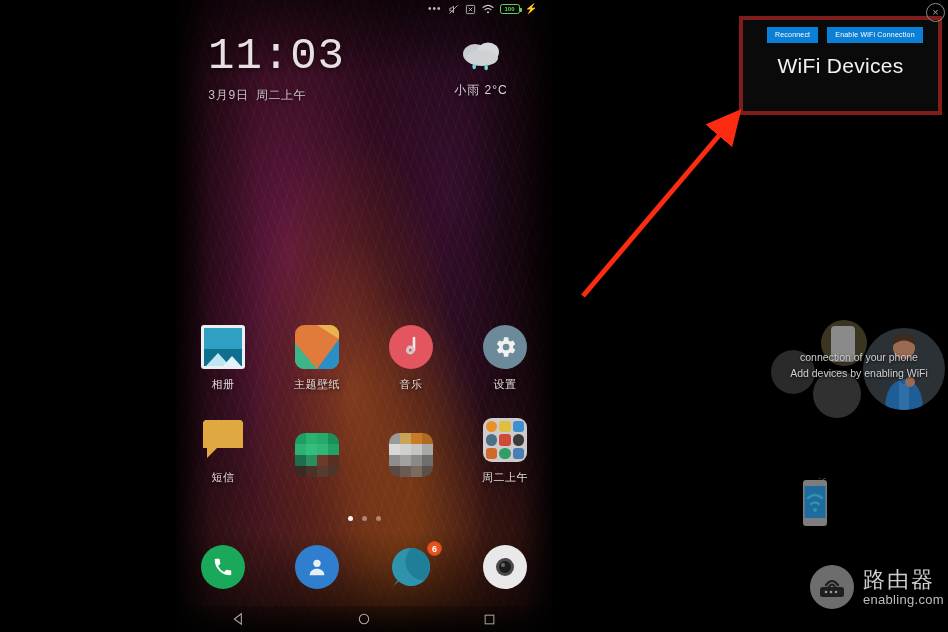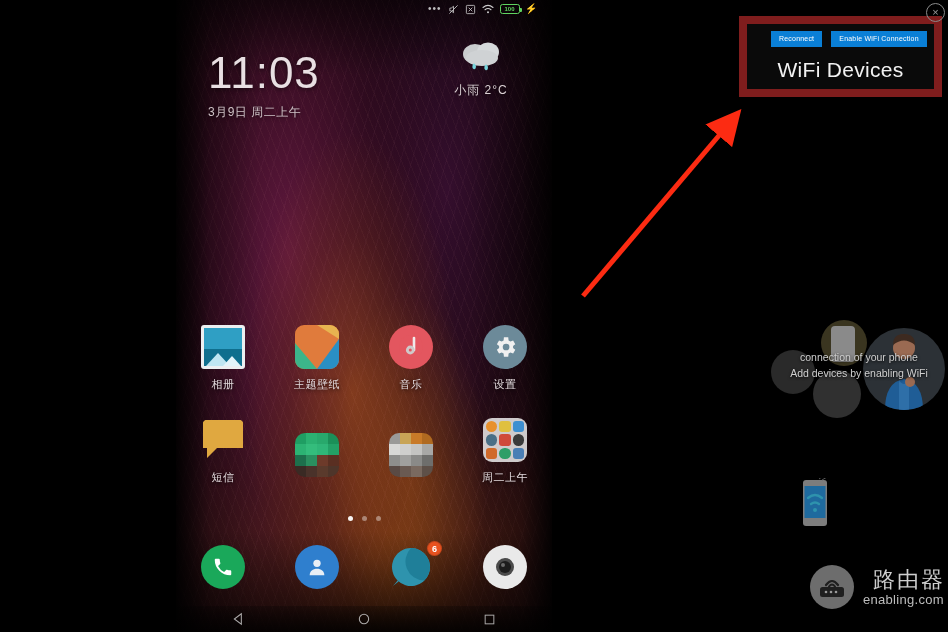--- a/index.html
+++ b/index.html
@@ -58,21 +58,21 @@
     position:relative;
   }
   .batt:after{
     content:""; position:absolute; right:-3px; top:3px; width:1.6px; height:4px;
     background:#5fd35f; border-radius:0 1px 1px 0;
   }
   .batt span{ font-size:6px; color:#5fd35f; font-weight:bold; line-height:1; }
   .bolt{ color:#ffe24d; font-size:10px; line-height:1; }
 
   
-  #clock-widget{ position:absolute; left:32px; top:51px; z-index:5; }
+  #clock-widget{ position:absolute; left:32px; top:34px; z-index:5;font-family:Liberation Mono, monospace; }
   #clock-time{
     font-size:44px; font-weight:300; color:#e8dfe2; line-height:1;
     letter-spacing:1px; text-shadow:0 1px 5px rgba(0,0,0,.6);
   }
   #clock-date{
     margin-top:9px; font-size:12px; color:#cfc3c7; letter-spacing:.5px;
     text-shadow:0 1px 4px rgba(0,0,0,.7);
   }
   #weather-widget{
     position:absolute; right:28px; top:34px; z-index:5; text-align:center; width:86px;
@@ -152,22 +152,22 @@
     position:absolute; left:0; bottom:0; width:376px; height:26px; z-index:6;
     display:flex; align-items:center; justify-content:space-around;
     background:linear-gradient(180deg, rgba(0,0,0,.25), rgba(0,0,0,.75));
   }
   .nav-btn{ opacity:.78; }
 
   
   #right-panel{ position:absolute; left:552px; top:0; right:0; bottom:0; background:#000; }
 
   #wifi-card{
-    position:absolute; left:187px; top:16px; width:203px; height:81px;
-    background:#0a0a0a; border:8px solid #7f1d1d; box-sizing:border-box;
+    position:absolute; left:187px; top:16px; width:203px; height:99px;
+    background:#0a0a0a; border:4px solid #7f1d1d; box-sizing:border-box;
   }
   #wifi-buttons{ display:flex; gap:9px; padding:7px 8px 0 24px; }
   .wf-btn{
     background:#0a7fd6; color:#fff; border:none; font-size:7px;
     padding:4px 8px; letter-spacing:.2px; cursor:pointer; line-height:1.1;
     white-space:nowrap; font-family:"Liberation Sans", sans-serif;
   }
   #wifi-title{
     color:#f2f2f2; font-size:21px; font-weight:400; text-align:center;
     margin-top:11px; letter-spacing:.3px;
@@ -194,21 +194,21 @@
 
   #phone-illus{ position:absolute; left:249px; top:478px; width:28px; height:50px; }
 
   
   #watermark{ position:absolute; left:258px; top:565px; display:flex; align-items:center; gap:9px; }
   #wm-logo{
     width:44px;height:44px;border-radius:50%;background:#6d6d6d;
     display:flex;align-items:center;justify-content:center;
   }
   #wm-text{ line-height:1.05; }
-  #wm-cn{ color:#cfcfcf; font-size:22px; letter-spacing:2px;margin-left:10px; }
+  #wm-cn{ color:#cfcfcf; font-size:22px; letter-spacing:2px; }
   #wm-en{ color:#bdbdbd; font-size:13px; letter-spacing:.3px; margin-top:2px;}
 </style>
 </head>
 <body>
 
 <div id="screen">
 
   <div id="phone-mirror">
     <div class="wp base"></div>
     <div class="wp s1"></div>

